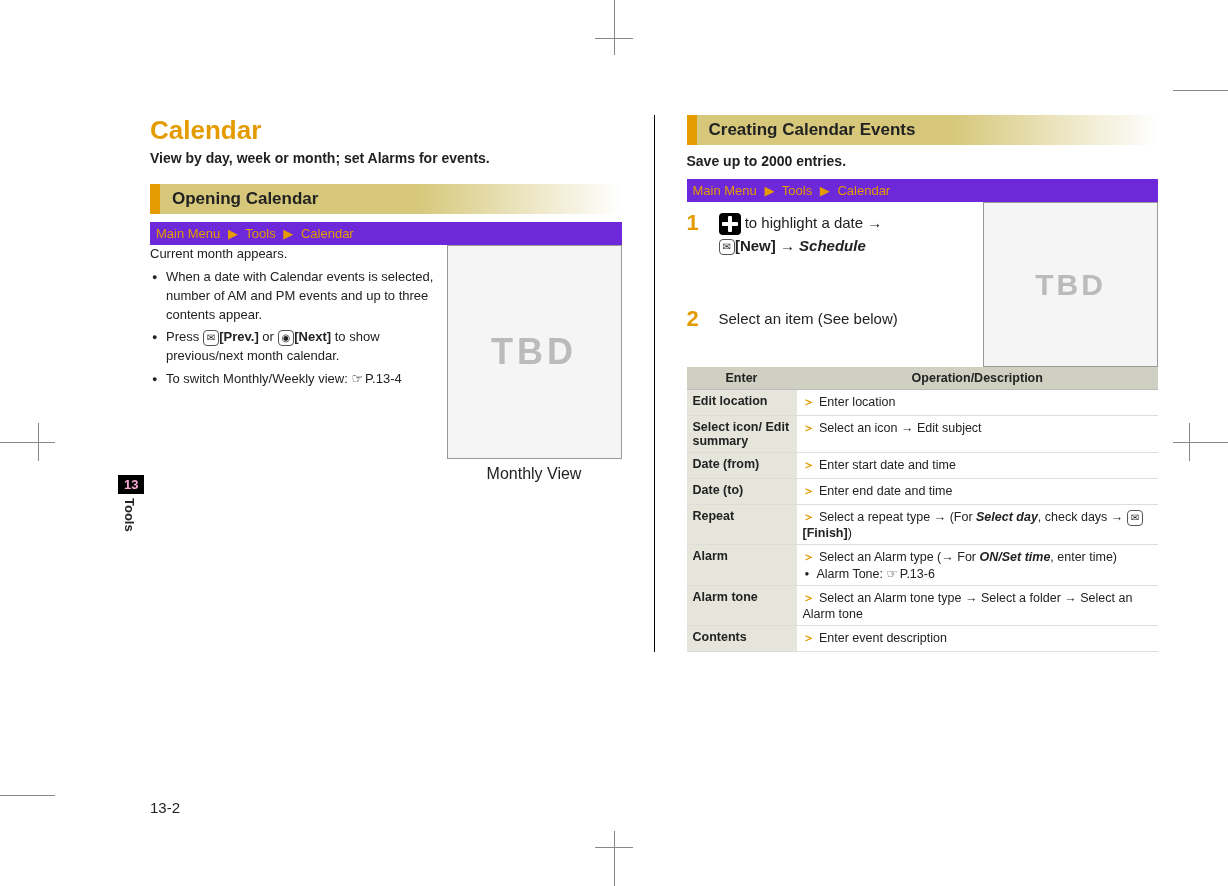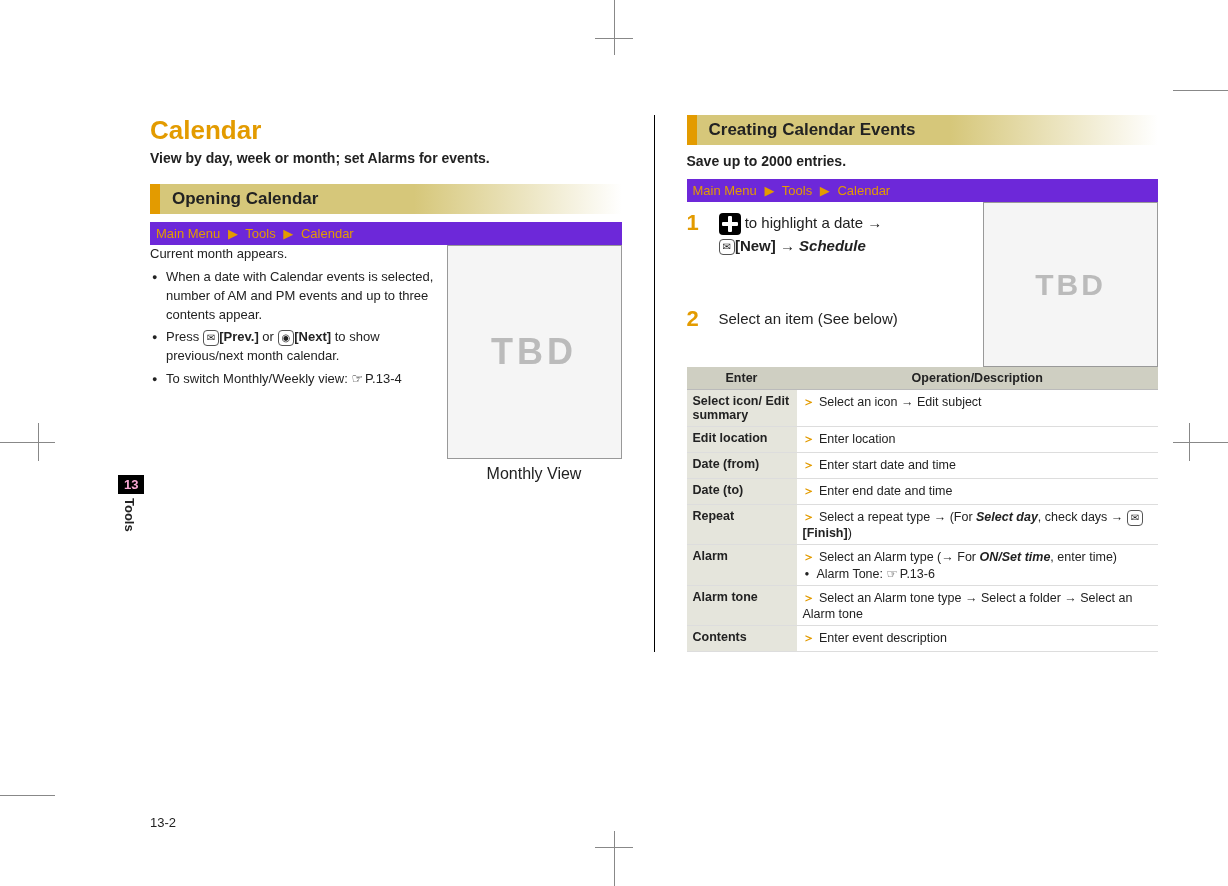--- a/index.html
+++ b/index.html
@@ -103,21 +103,21 @@
   }
 
   table.ops { width: 100%; border-collapse: collapse; font-size: 12.5px; margin-top: 8px; clear: both;}
   table.ops th { background: #cfcfc2; padding: 4px 6px; text-align: center; font-weight: bold; border-bottom: 1px solid #bbb;}
   table.ops td { padding: 4px 6px; vertical-align: top; border-bottom: 1px solid #ddd; }
   table.ops tr td:first-child { background: #e5e5dc; font-weight: bold; width: 110px;}
   .op-prefix { color: #e39b00; font-weight: bold; margin-right: 4px;}
   .sub-bullet { padding-left: 14px; position: relative; }
   .sub-bullet::before { content:"●"; position:absolute; left:2px; font-size:8px; top:3px;}
 
-  .page-num { position: absolute; left: 150px; bottom: 56px; font-size: 13px; }
+  .page-num { position: absolute; left: 150px; bottom: 70px; font-size: 15px; }
 </style>
 </head>
 <body>
 
 <div class="crop-mark crop-v cm-top-mid-v"></div>
 <div class="crop-mark crop-h cm-top-mid-h"></div>
 <div class="crop-mark crop-v cm-bot-mid-v"></div>
 <div class="crop-mark crop-h cm-bot-mid-h"></div>
 <div class="crop-mark crop-h cm-left-mid-h"></div>
 <div class="crop-mark crop-v cm-left-mid-v"></div>
@@ -205,27 +205,27 @@
 
     <table class="ops">
       <thead>
         <tr>
           <th>Enter</th>
           <th>Operation/Description</th>
         </tr>
       </thead>
       <tbody>
         <tr>
+          <td>Edit location</td>
+          <td><span class="op-prefix">＞</span><span>Enter location</span></td>
+        </tr>
+        <tr>
           <td>Select icon/
 Edit summary</td>
           <td><span class="op-prefix">＞</span><span>Select an icon → Edit subject</span></td>
-        </tr>
-        <tr>
-          <td>Edit location</td>
-          <td><span class="op-prefix">＞</span><span>Enter location</span></td>
         </tr>
         <tr>
           <td>Date (from)</td>
           <td><span class="op-prefix">＞</span><span>Enter start date and time</span></td>
         </tr>
         <tr>
           <td>Date (to)</td>
           <td><span class="op-prefix">＞</span><span>Enter end date and time</span></td>
         </tr>
         <tr>

